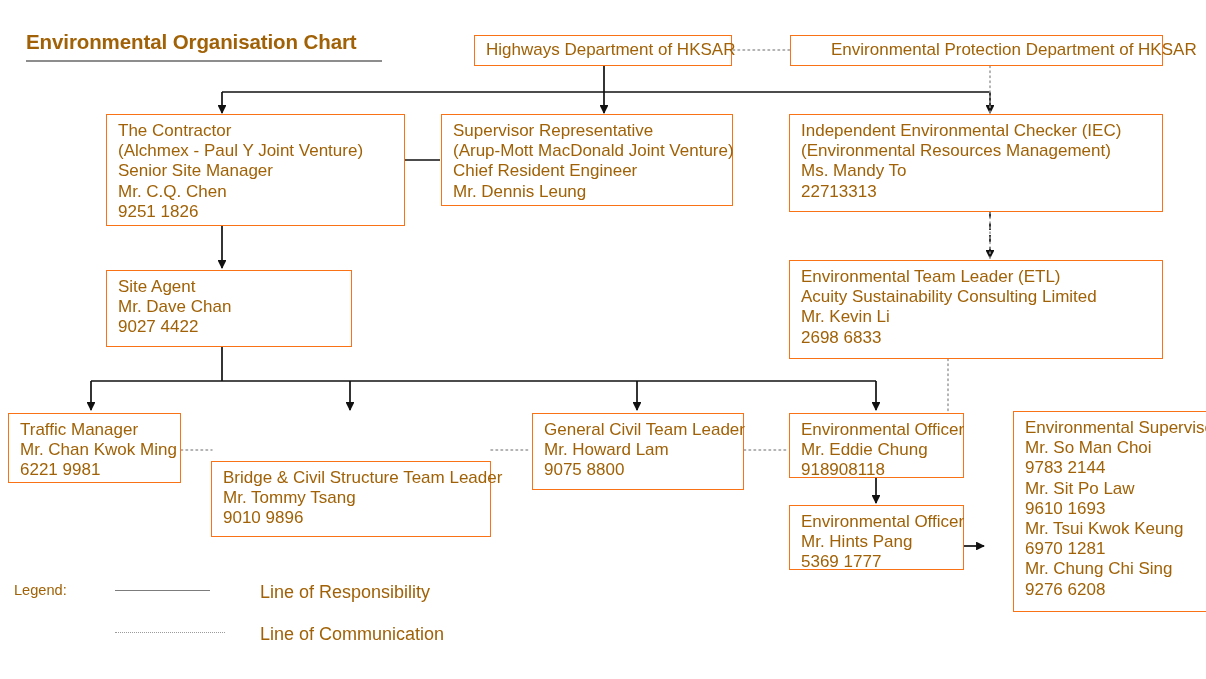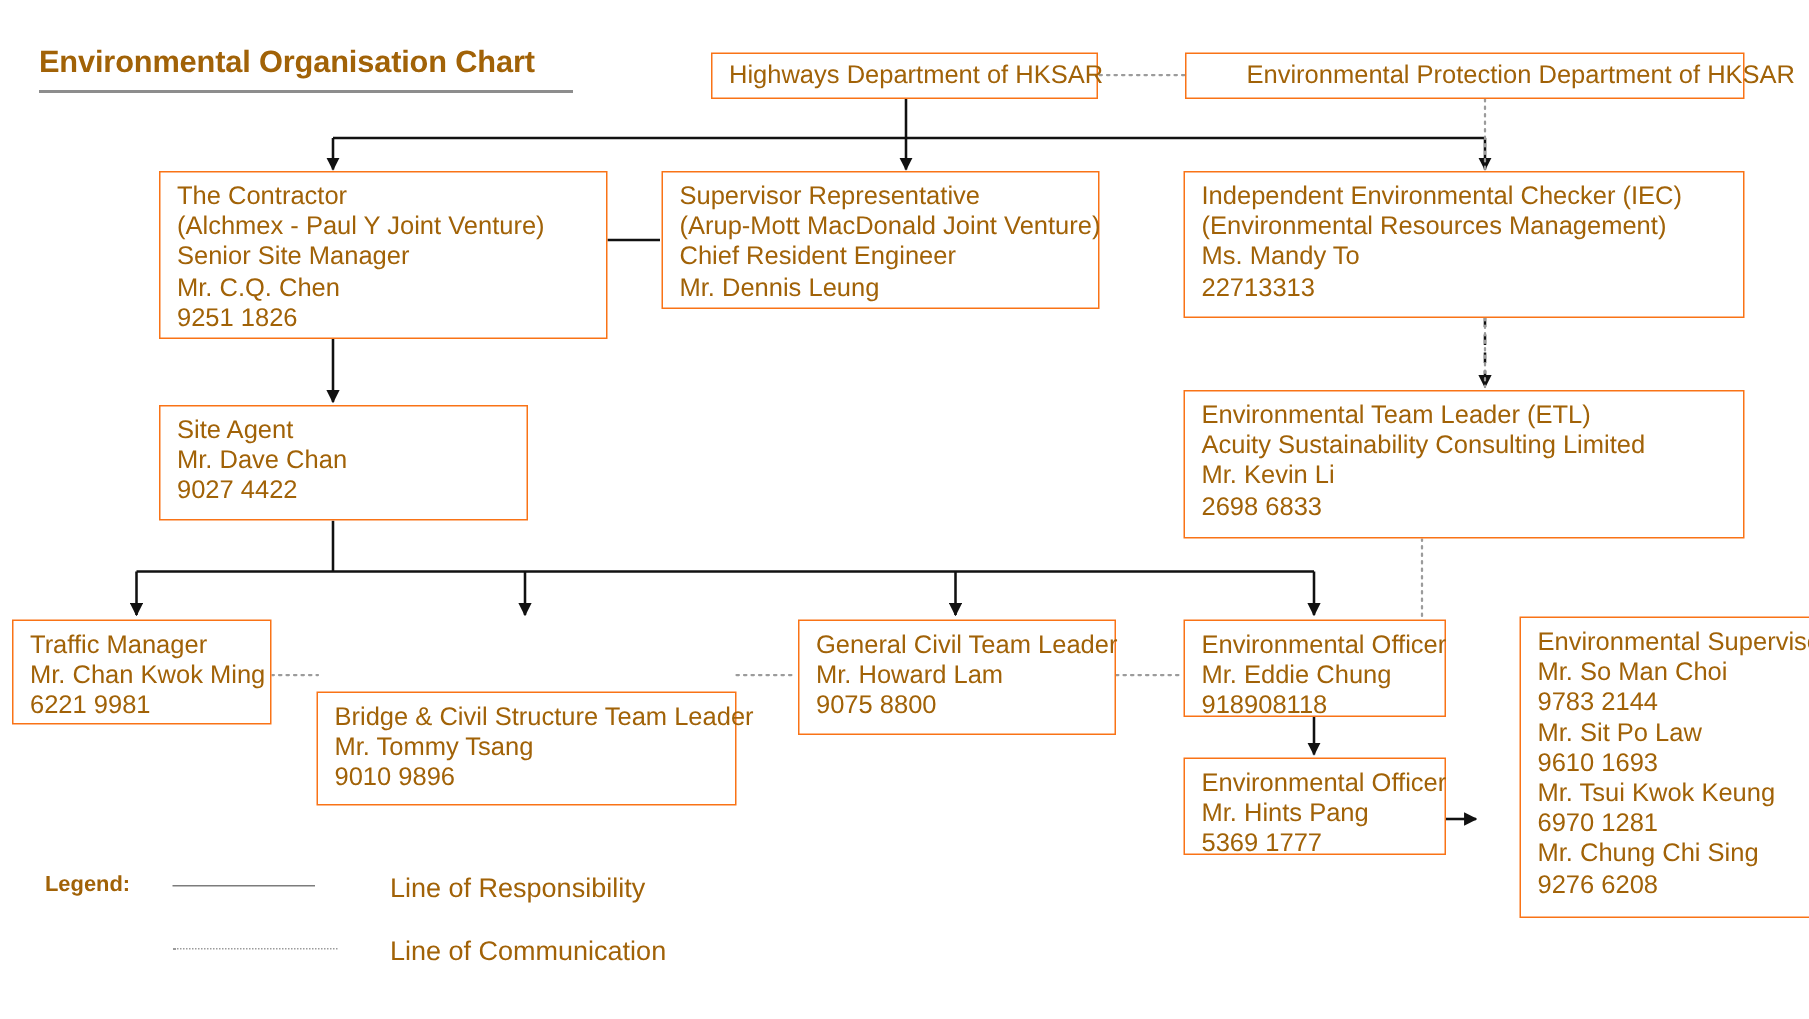--- a/index.html
+++ b/index.html
@@ -189,21 +189,21 @@
   <div class="box" style="left:985px; top:411px; width:210px; height:201px;margin-left:28px;">Environmental Supervisor
 Mr. So Man Choi
 9783 2144
 Mr. Sit Po Law
 9610 1693
 Mr. Tsui Kwok Keung
 6970 1281
 Mr. Chung Chi Sing
 9276 6208</div>
 
-  <div class="legend-label" style="left:30px; top:582px;font-weight:bold;">Legend:</div>
+  <div class="legend-label" style="left:14px; top:582px;">Legend:</div>
 
   <div class="legend-solid" style="left:115px; top:590px; width:95px;"></div>
   <div class="legend-text" style="left:260px; top:582px;">Line of Responsibility</div>
 
   <div class="legend-dotted" style="left:115px; top:632px; width:110px;"></div>
   <div class="legend-text" style="left:260px; top:624px;">Line of Communication</div>
 
 </div>
 
 </body></html>

